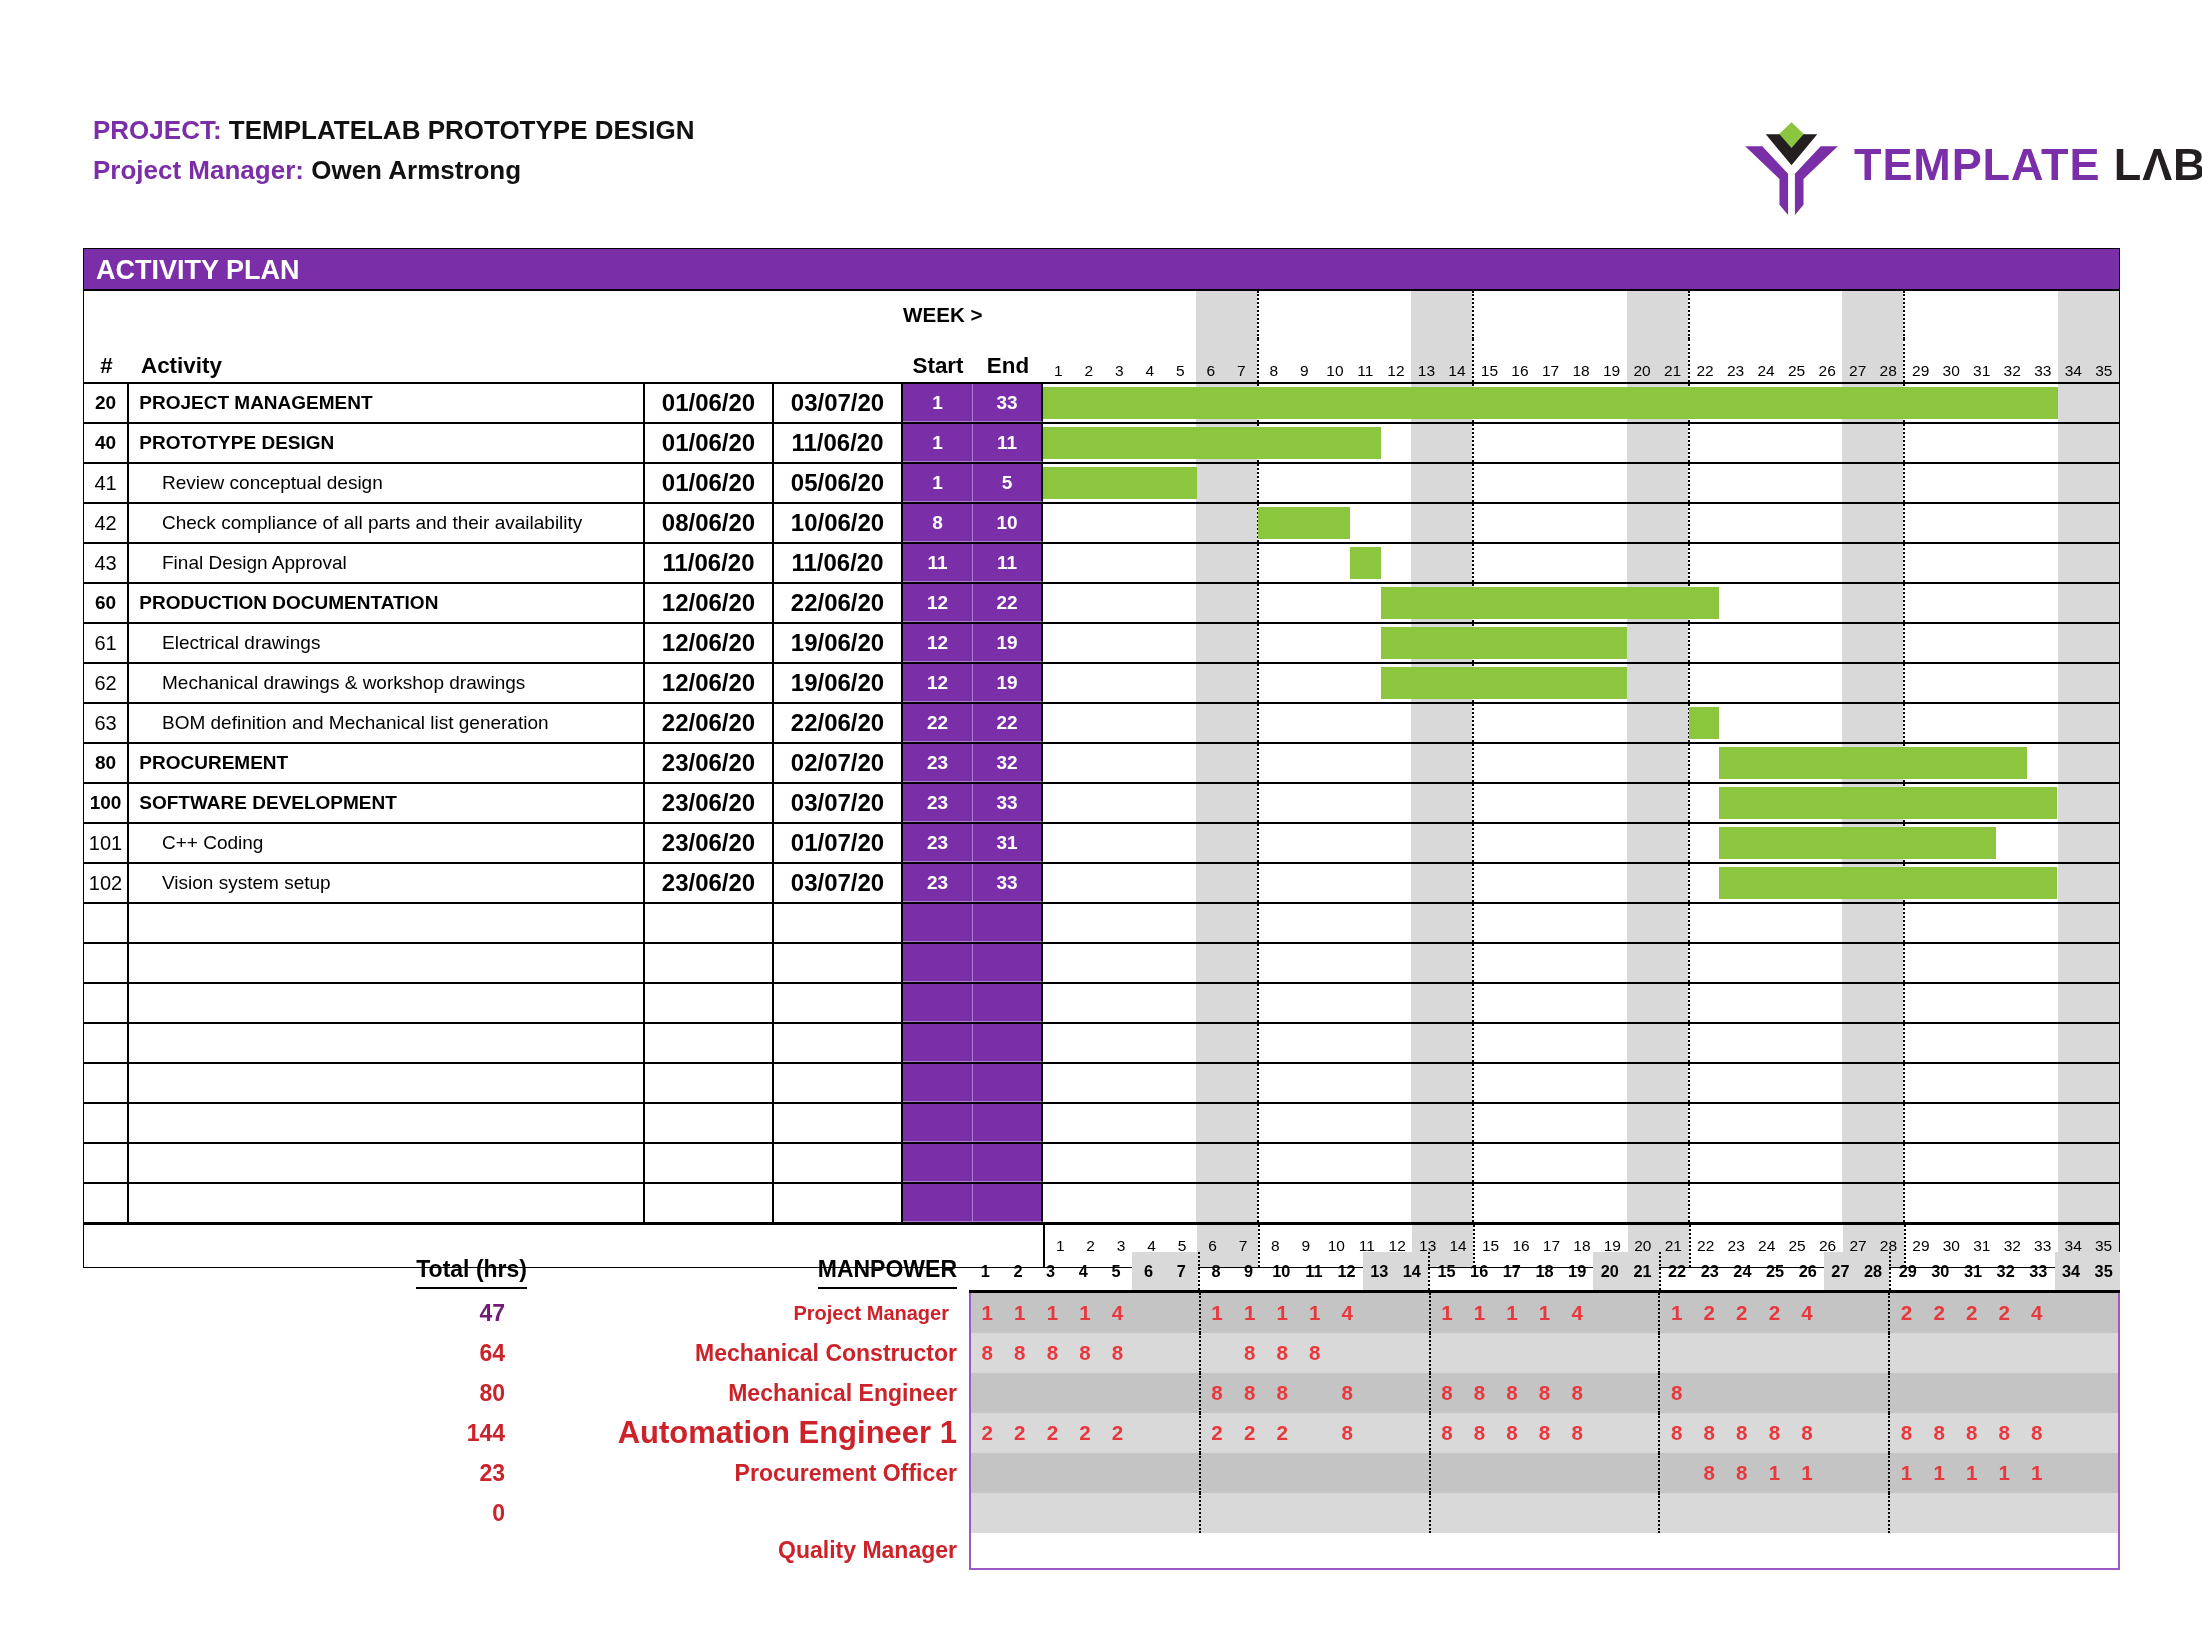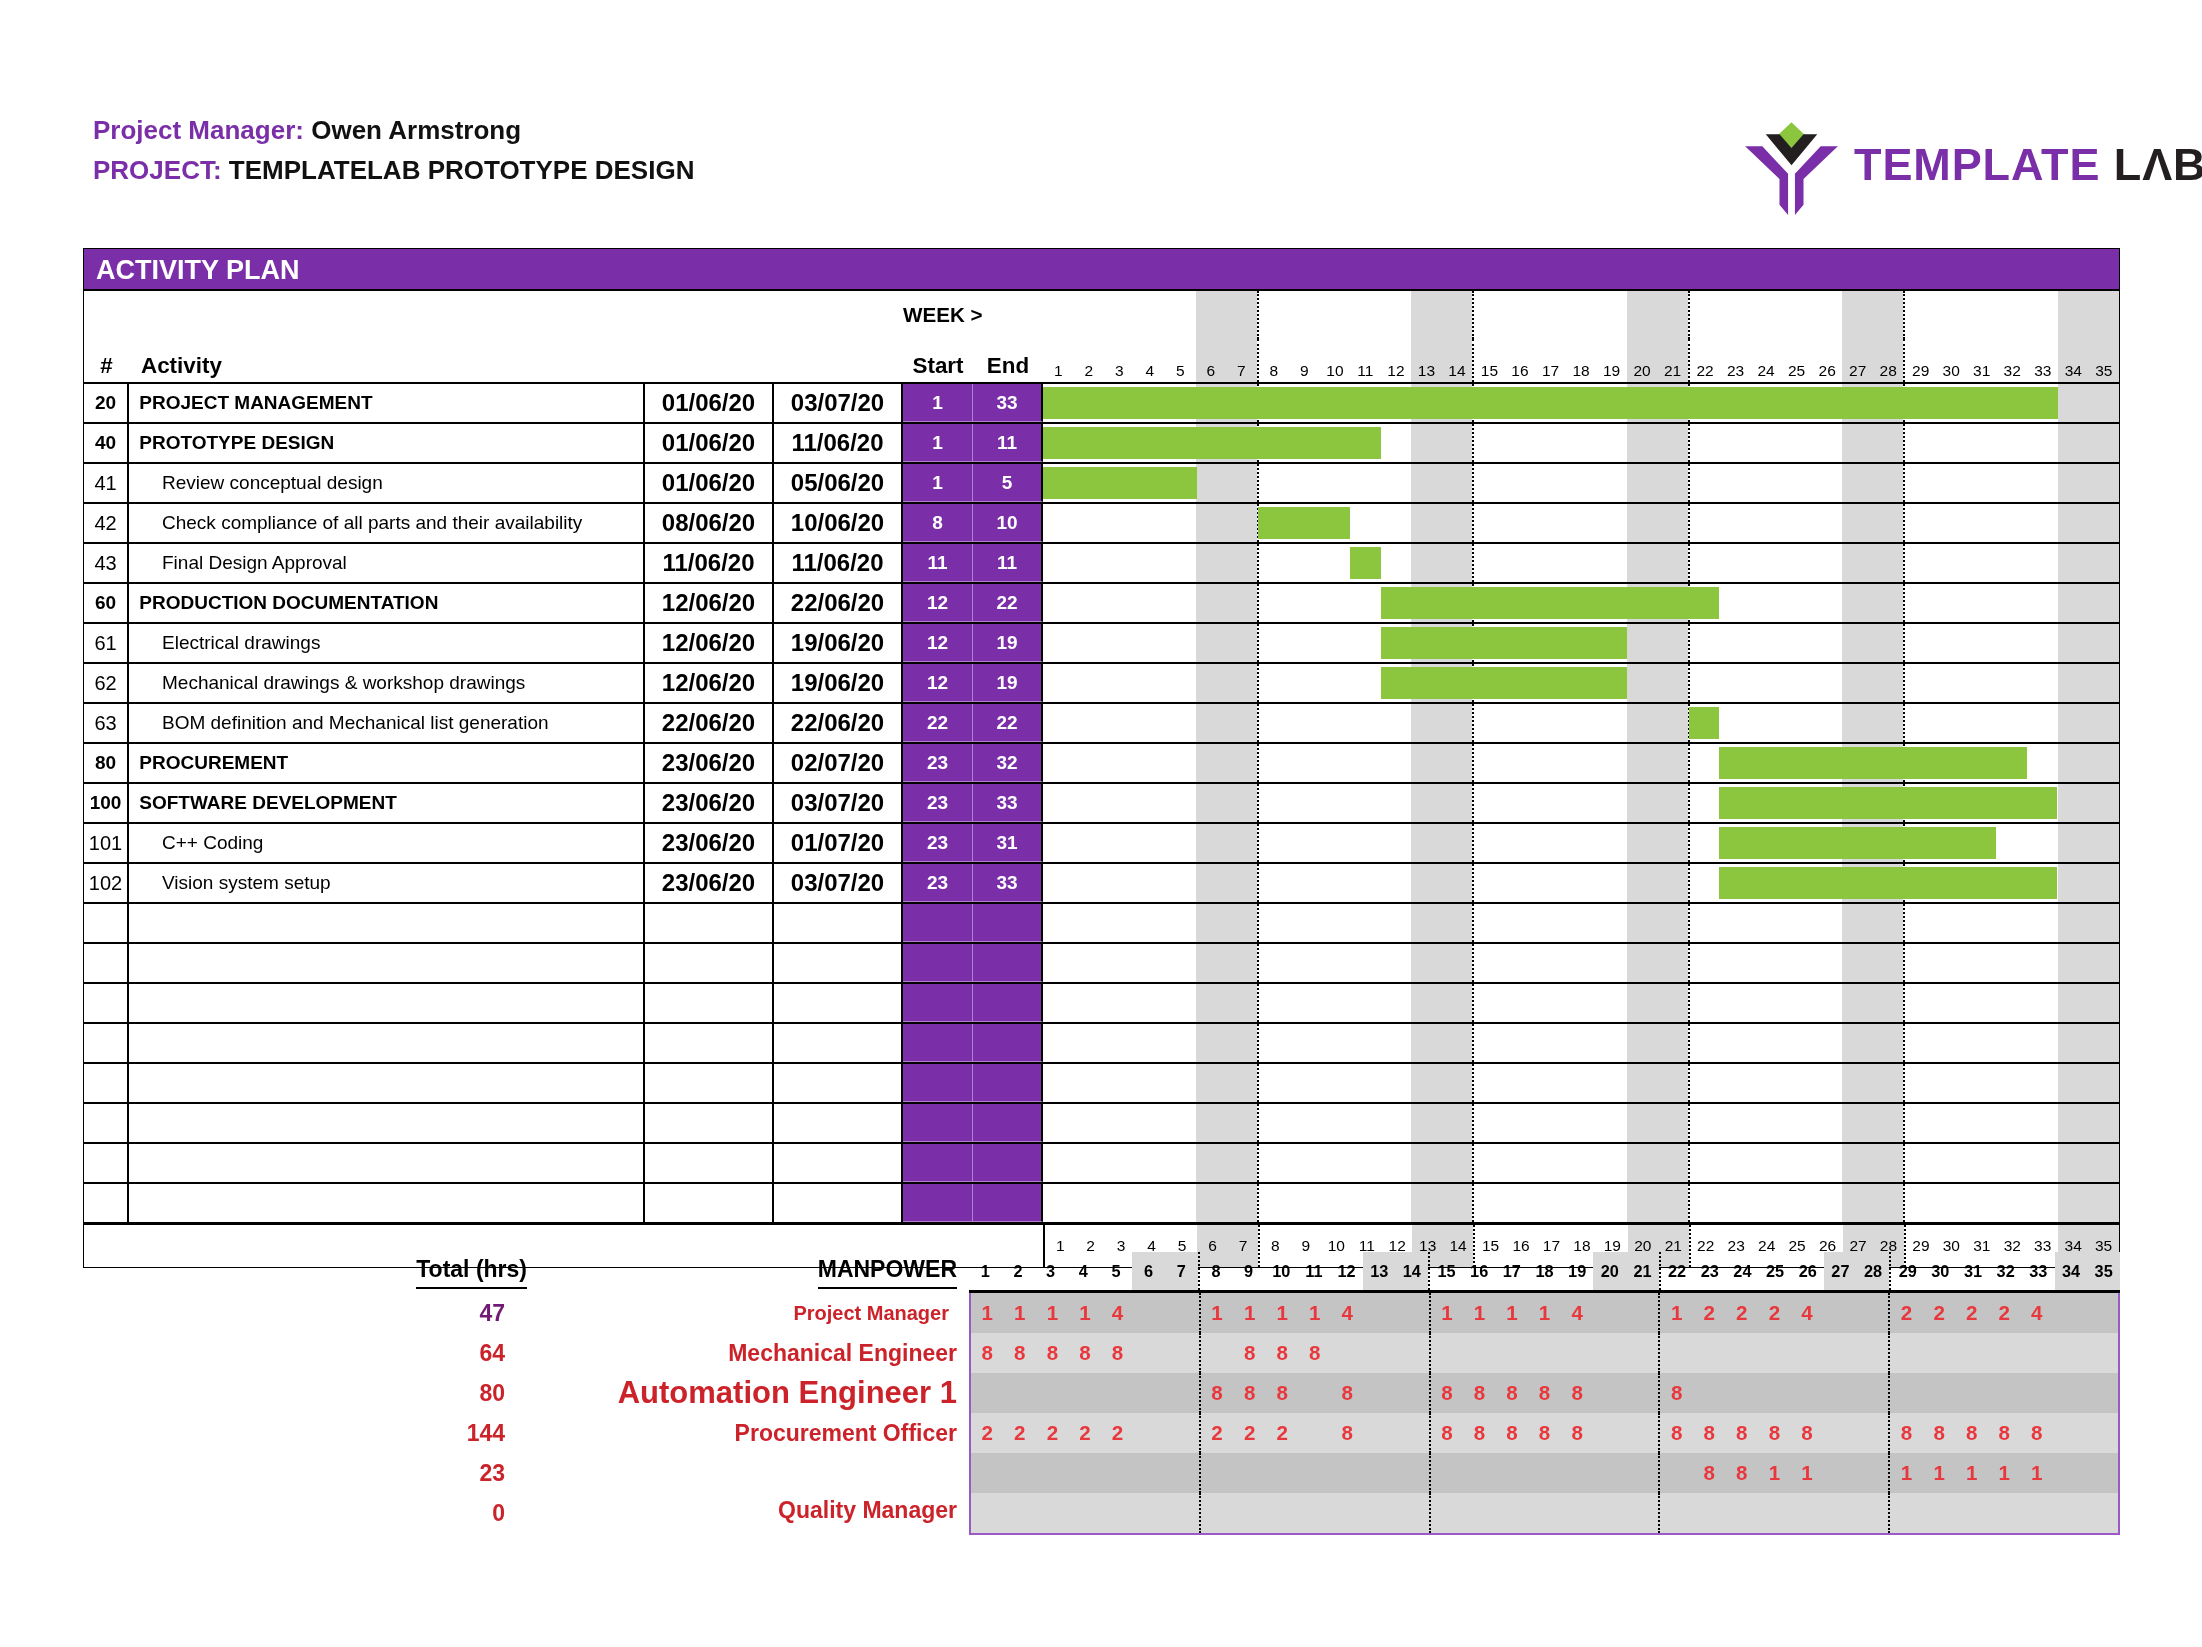--- a/index.html
+++ b/index.html
@@ -160,26 +160,26 @@
   
   .mp-gridwrap { flex:1 1 auto; }
 </style>
 </head>
 <body>
 
 <div class="page">
 
   <div class="hdr">
     <div class="hdr-line">
+      <span class="hdr-lab">PROJECT:</span>
+      <span class="hdr-val">TEMPLATELAB PROTOTYPE DESIGN</span>
+    </div>
+    <div class="hdr-line">
       <span class="hdr-lab">Project Manager:</span>
       <span class="hdr-val">Owen Armstrong</span>
-    </div>
-    <div class="hdr-line">
-      <span class="hdr-lab">PROJECT:</span>
-      <span class="hdr-val">TEMPLATELAB PROTOTYPE DESIGN</span>
     </div>
   </div>
 
   <div class="logo">
     <div class="logo-mark">
       <svg width="103" height="95" viewBox="0 0 120 110" xmlns="http://www.w3.org/2000/svg">
         <polygon points="60,0 78,17 60,34 42,17" fill="#8CC63F"></polygon>
         <polygon points="30,14 46,14 60,30 74,14 90,14 60,50" fill="#231F20"></polygon>
         <polygon points="6,28 26,28 56,60 56,108 46,96 46,66" fill="#7A2FA8"></polygon>
         <polygon points="114,28 94,28 64,60 64,108 74,96 74,66" fill="#7A2FA8"></polygon>
@@ -1411,20 +1411,21 @@
             <div class="mp-tot" style="width: 100%; height: 40px; font-size: 23px; font-weight: bold; color: rgb(204, 34, 41); text-align: right; padding-right: 34px; line-height: 40px;">64</div>
             <div class="mp-tot" style="width: 100%; height: 40px; font-size: 23px; font-weight: bold; color: rgb(204, 34, 41); text-align: right; padding-right: 34px; line-height: 40px;">80</div>
             <div class="mp-tot" style="width: 100%; height: 40px; font-size: 23px; font-weight: bold; color: rgb(204, 34, 41); text-align: right; padding-right: 34px; line-height: 40px;">144</div>
             <div class="mp-tot" style="width: 100%; height: 40px; font-size: 23px; font-weight: bold; color: rgb(204, 34, 41); text-align: right; padding-right: 34px; line-height: 40px;">23</div>
             <div class="mp-tot" style="width: 100%; height: 40px; font-size: 23px; font-weight: bold; color: rgb(204, 34, 41); text-align: right; padding-right: 34px; line-height: 40px;">0</div>
           </div>
       </div>
       <div class="mp-name" style="flex:0 0 430px">
         <div id="mp-names">
             <div class="mp-name" style="width: 100%; height: 40px; font-size: 20px; font-weight: bold; color: rgb(204, 34, 41); text-align: right; padding-right: 20px; line-height: 40px;">Project Manager</div>
+            <div class="mp-name" style="width: 100%; height: 40px; font-size: 23px; font-weight: bold; color: rgb(204, 34, 41); text-align: right; padding-right: 12px; line-height: 40px;">Mechanical Constructor</div>
             <div class="mp-name" style="width: 100%; height: 40px; font-size: 23px; font-weight: bold; color: rgb(204, 34, 41); text-align: right; padding-right: 12px; line-height: 40px;">Mechanical Engineer</div>
             <div class="mp-name" style="width: 100%; height: 40px; font-size: 31px; font-weight: bold; color: rgb(204, 34, 41); text-align: right; padding-right: 12px; line-height: 40px;">Automation Engineer 1</div>
             <div class="mp-name" style="width: 100%; height: 40px; font-size: 23px; font-weight: bold; color: rgb(204, 34, 41); text-align: right; padding-right: 12px; line-height: 40px;">Procurement Officer</div>
             <div class="mp-name" style="width: 100%; height: 40px; font-size: 23px; font-weight: bold; color: rgb(204, 34, 41); text-align: right; padding-right: 12px; line-height: 40px; margin-top: 37px;">Quality Manager</div>
           </div>
       </div>
       <div class="mp-gridwrap mp-body">
         <div id="mp-rows">
             <div class="mp-cells band-dark" style="height: 40px;">
               <div class="mp-cell">1</div>

